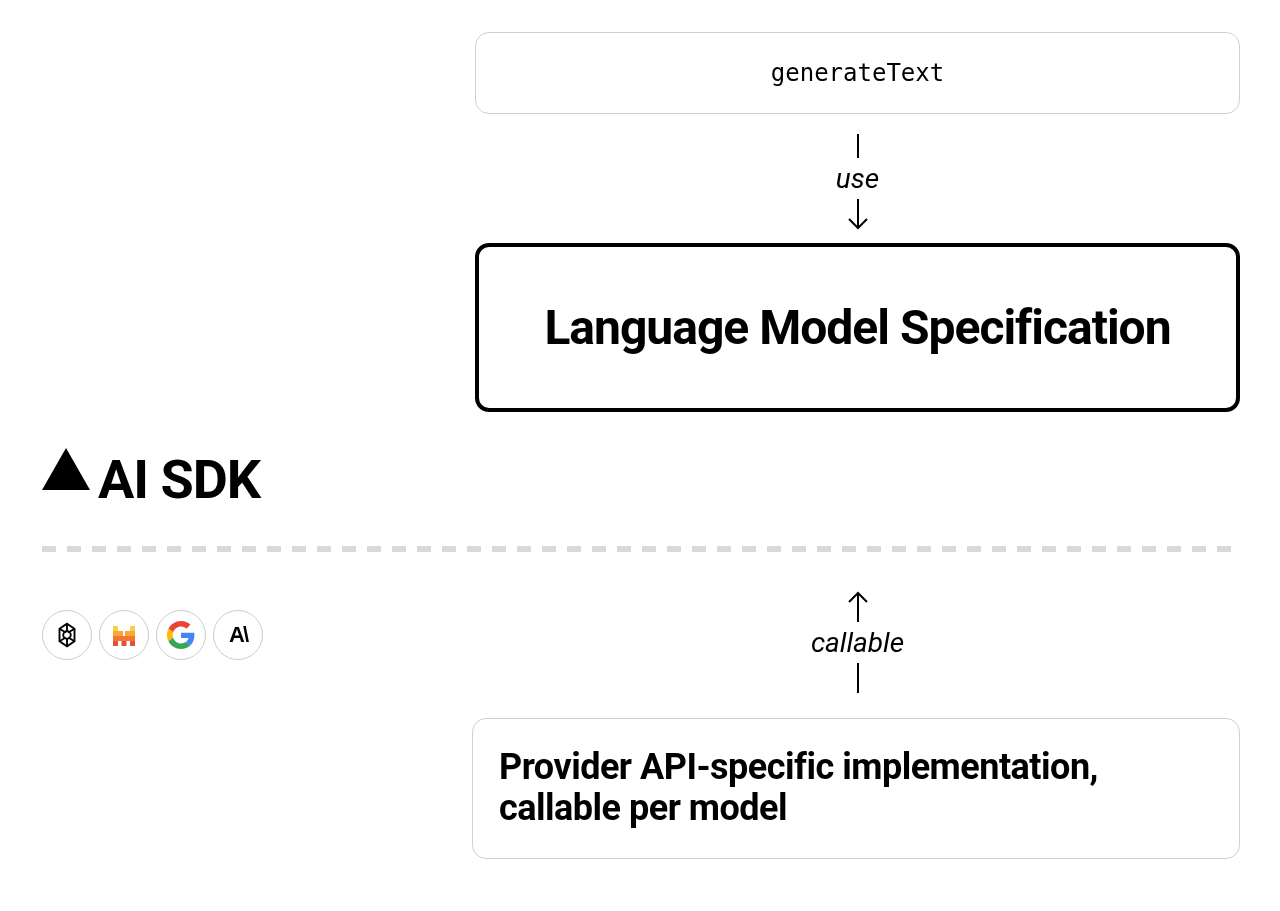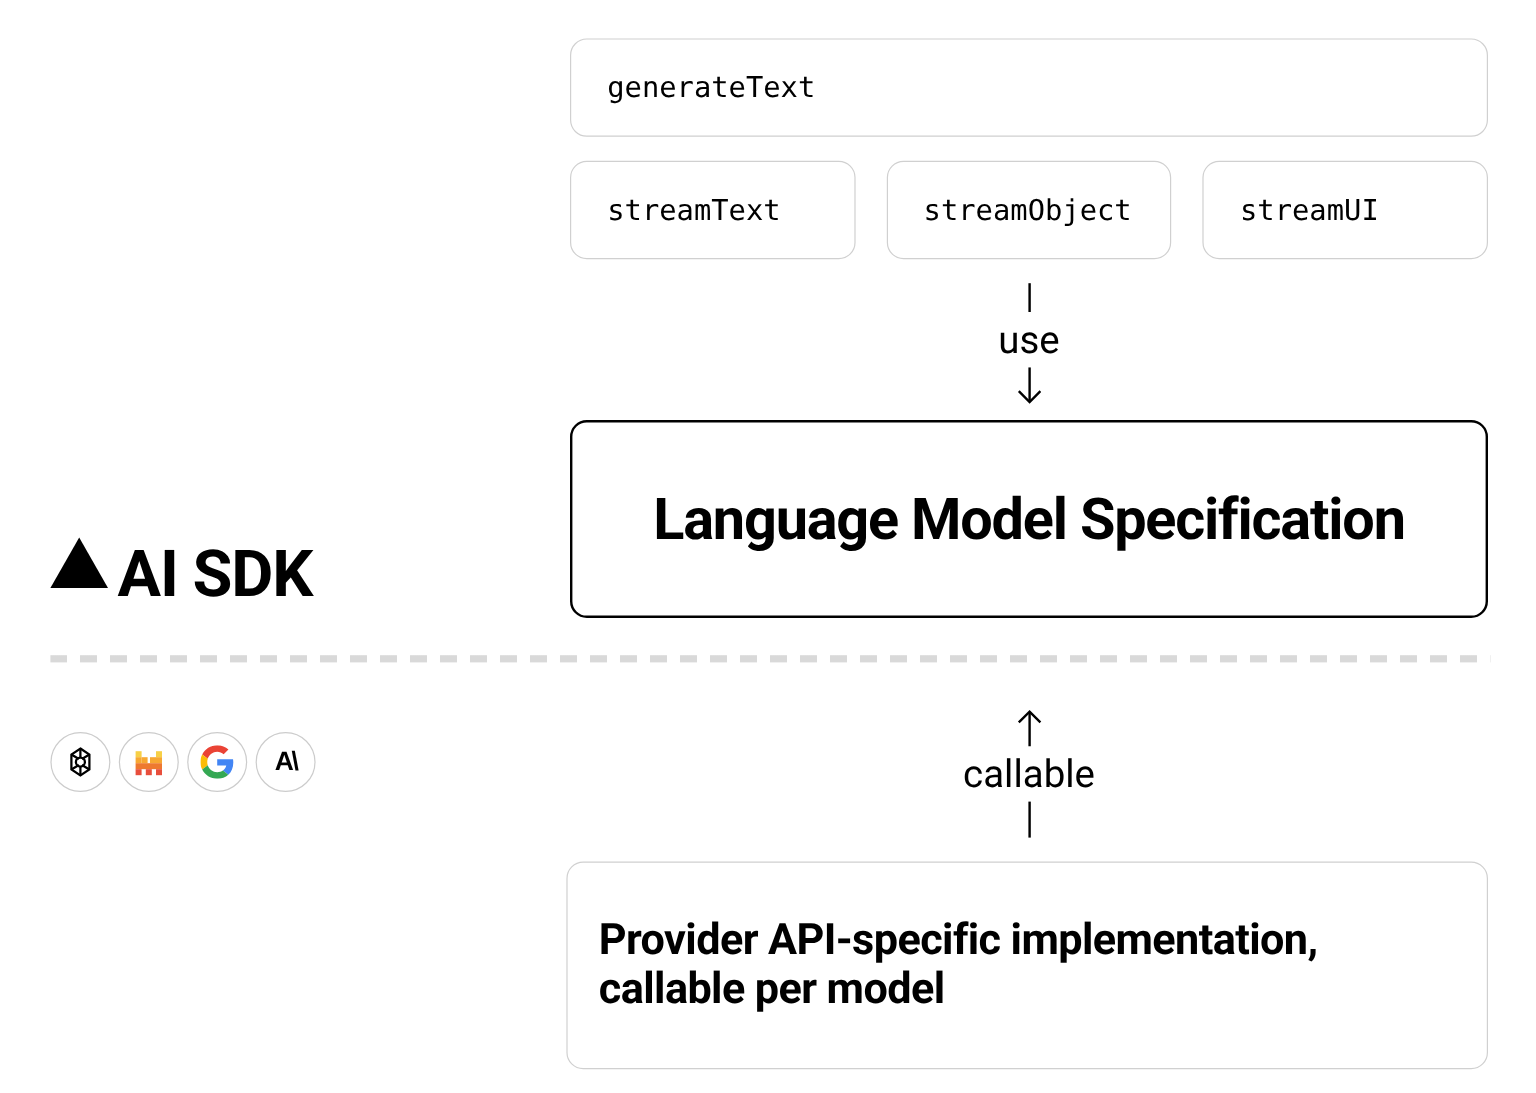--- a/index.html
+++ b/index.html
@@ -78,38 +78,40 @@
       gap: 26px;
       margin-bottom: 20px;
     }
     .fn-box {
       border: 1px solid #d0d0d0;
       border-radius: 14px;
       padding: 26px 30px;
       font-family: "SFMono-Regular", Menlo, Consolas, monospace;
       font-size: 24px;
       font-weight: 500;
+      text-align: center;
       flex: 1;
       min-width: 236px;
     }
     .arrow-block {
       display: flex;
       flex-direction: column;
       align-items: center;
       margin: 10px 0 12px 0;
     }
     .arrow-label {
-      font-size: 32px;
+      font-size: 28px;
       font-weight: 400;
       margin: 4px 0;
+      font-style: italic;
     }
     .arrow-line-top { width: 2px; height: 24px; background: #000; }
     .arrow-svg { display: block; }
     .spec-box {
-      border: 2px solid #000000;
+      border: 4px solid #000000;
       border-radius: 14px;
       padding: 52px 30px;
       text-align: center;
       width: 765px;
     }
     .spec-text {
       font-size: 48px;
       font-weight: 700;
       letter-spacing: -1px;
     }
@@ -130,21 +132,21 @@
       flex-direction: column;
       align-items: center;
     }
     .provider-box {
       position: absolute;
       top: 718px;
       left: 472px;
       width: 768px;
       border: 1px solid #d0d0d0;
       border-radius: 14px;
-      padding: 44px 26px;
+      padding: 28px 26px;
     }
     .provider-text {
       font-size: 36px;
       font-weight: 700;
       letter-spacing: -0.5px;
       line-height: 1.15;
     }
   </style>
 </head>
 <body>
@@ -192,25 +194,20 @@
           <span style="font-size:22px;font-weight:700;letter-spacing:-2px;">A\</span>
         </div>
       </div>
     </div>
   </div>
 
   <div class="right-col">
     <div class="fn-row">
       <div class="fn-box">generateText</div>
     </div>
-    <div class="fn-row">
-      <div class="fn-box">streamText</div>
-      <div class="fn-box">streamObject</div>
-      <div class="fn-box">streamUI</div>
-    </div>
 
     <div class="arrow-block" style="width:765px;">
       <div class="arrow-line-top"></div>
       <div class="arrow-label">use</div>
       <svg class="arrow-svg" width="26" height="32" viewBox="0 0 26 32">
         <line x1="13" y1="0" x2="13" y2="28" stroke="#000" stroke-width="2"></line>
         <polyline points="4,20 13,29 22,20" fill="none" stroke="#000" stroke-width="2"></polyline>
       </svg>
     </div>
 

